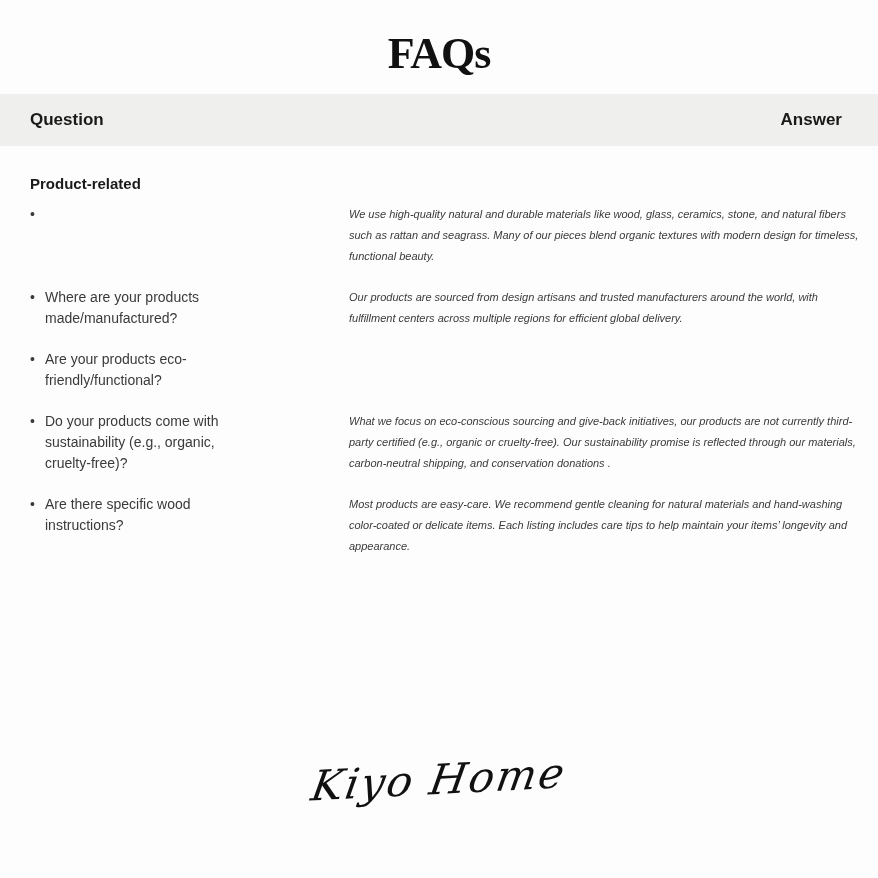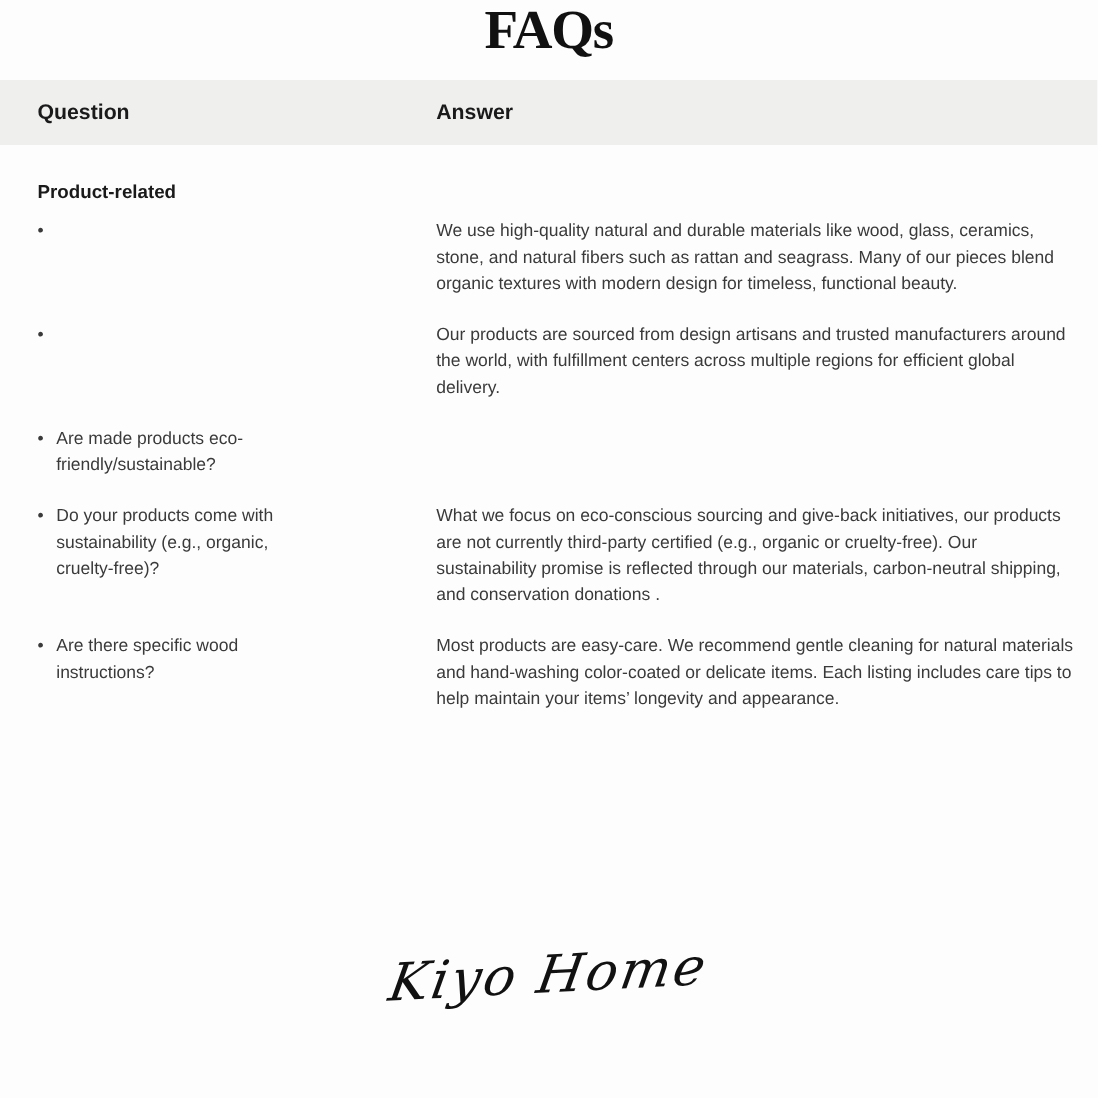--- a/index.html
+++ b/index.html
@@ -9,42 +9,42 @@
   html,body{width:878px;height:878px;overflow:hidden;}
   body{
     background:var(--bg);
     font-family:"Liberation Sans", sans-serif;
     color:var(--body);
     position:relative;
   }
   .page{width:878px;height:878px;position:relative;}
 
   
-  .title-wrap{text-align:center;}
+  .title-wrap{padding-top:30px;text-align:center;}
   .page-title{
     font-family:"Liberation Serif", serif;
     font-weight:700;
     font-size:44px;
     letter-spacing:-1px;
     color:var(--ink);
     line-height:1.1;
   }
 
   
   .header-band{
     margin-top:16px;
     background:var(--band);
     height:52px;
     display:flex;
     align-items:center;
     padding-left:30px;
     padding-right:36px;
   }
   .header-band .col-q{width:319px;flex-shrink:0;}
-  .header-band .col-a{flex:1;}
+  .header-band .col-a{flex:1;text-align:right;}
   .col-header{
     font-weight:700;
     font-size:17px;
     color:var(--heading);
   }
 
   
   .content{
     padding:29px 16px 0 30px;
   }
@@ -72,23 +72,24 @@
     color:var(--body);
   }
   .q-text{
     font-size:14px;
     line-height:21px;
     max-width:186px;
     color:var(--body);
   }
   .a-cell{
     flex:1;
-    font-size:14px;
+    font-size:11px;
     line-height:21px;
     color:var(--body);
+    font-style:italic;
   }
 
   
   .footer{
     position:absolute;
     left:0; right:0;
     top:755px;
     text-align:center;
   }
   .logo-script{
@@ -121,28 +122,29 @@
     <div class="faq-row">
       <div class="q-cell">
         <span class="bullet">•</span>
       </div>
       <div class="a-cell">We use high-quality natural and durable materials like wood, glass, ceramics, stone, and natural fibers such as rattan and seagrass. Many of our pieces blend organic textures with modern design for timeless, functional beauty.</div>
     </div>
 
     <div class="faq-row">
       <div class="q-cell">
         <span class="bullet">•</span>
+        <span class="q-text">Where are your products made/manufactured?</span>
       </div>
       <div class="a-cell">Our products are sourced from design artisans and trusted manufacturers around the world, with fulfillment centers across multiple regions for efficient global delivery.</div>
     </div>
 
     <div class="faq-row">
       <div class="q-cell">
         <span class="bullet">•</span>
-        <span class="q-text">Are made products eco-friendly/sustainable?</span>
+        <span class="q-text">Are your products eco-friendly/functional?</span>
       </div>
     </div>
 
     <div class="faq-row">
       <div class="q-cell">
         <span class="bullet">•</span>
         <span class="q-text">Do your products come with sustainability (e.g., organic, cruelty-free)?</span>
       </div>
       <div class="a-cell">What we focus on eco-conscious sourcing and give-back initiatives, our products are not currently third-party certified (e.g., organic or cruelty-free). Our sustainability promise is reflected through our materials, carbon-neutral shipping, and conservation donations .</div>
     </div>

